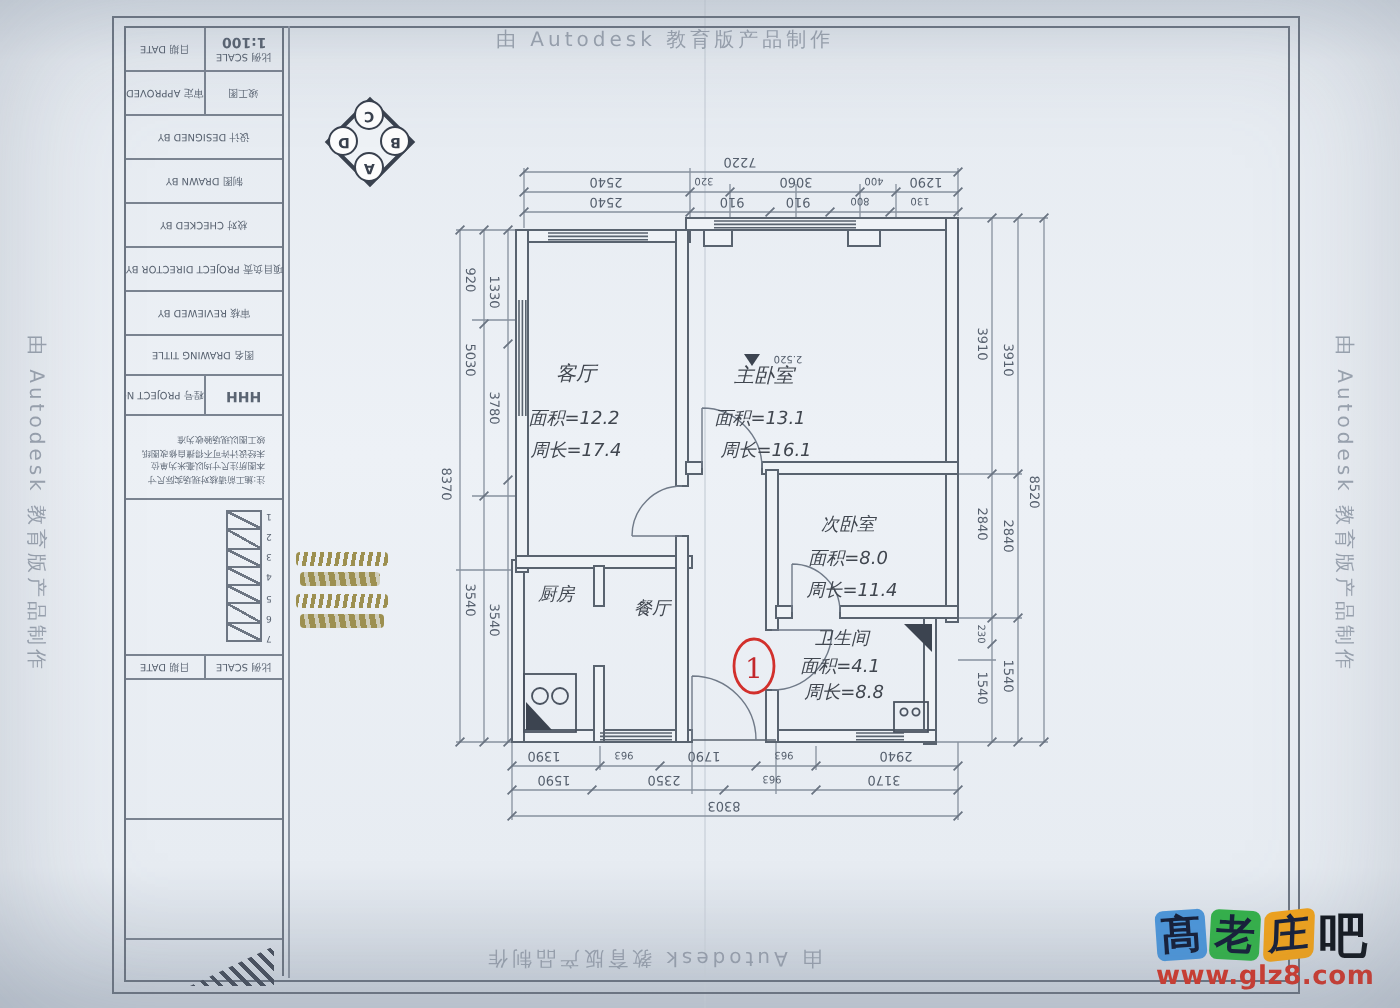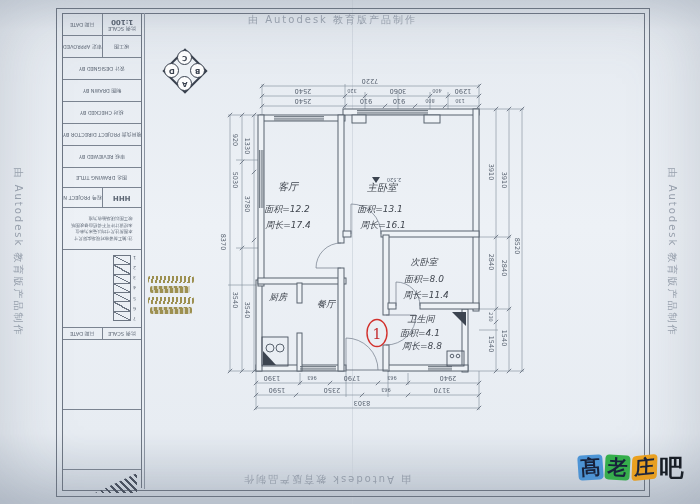--- a/index.html
+++ b/index.html
@@ -353,15 +353,16 @@
   </g>
 </svg>
 
 <div class="site">
   <div class="tiles">
     <span class="tile t1">髙</span>
     <span class="tile t2">老</span>
     <span class="tile t3">庄</span>
     <span class="tile t4">吧</span>
   </div>
+  <div class="url">www.glz8.com</div>
 </div>
 
 <div class="vignette"></div>
 
 </body></html>

